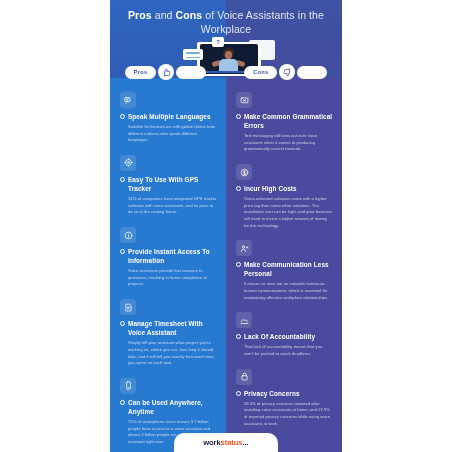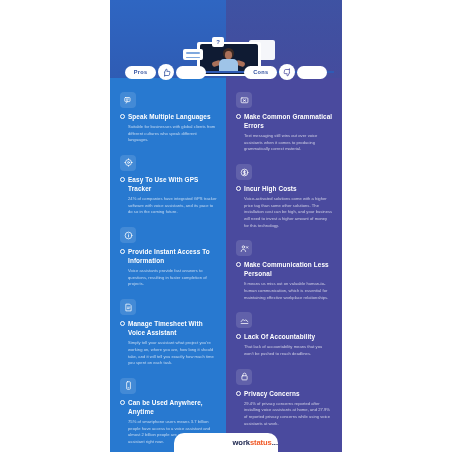--- a/index.html
+++ b/index.html
@@ -193,21 +193,21 @@
     position:absolute;
     left:0;right:0;bottom:0;
     height:28px;
     display:flex;align-items:flex-end;justify-content:center;
     pointer-events:none;
   }
   .footer-pill{
     background:#ffffff;
     border-radius:10px 10px 0 0;
     width:104px;height:19px;
-    display:flex;align-items:center;justify-content:flex-end;
+    display:flex;align-items:center;justify-content:center;
     gap:0px;
     pointer-events:auto;
   }
   .logo{
     font-size:7.6px;font-weight:bold;letter-spacing:-.1px;
     white-space:nowrap;
   }
   .logo .w{color:#17204a;}
   .logo .s{color:#f05a28;}
   .logo .dots{color:#17204a;letter-spacing:0px;}
@@ -215,20 +215,23 @@
 </head>
 <body>
 
 <div class="page">
   <div class="infographic">
 
     <div class="header">
       <div class="header-left-wash"></div>
       <div class="header-right-wash"></div>
 
+      <div class="title">
+        <span class="accent">Pros</span><span class="light"> and </span><span class="accent">Cons</span><span class="light"> of Voice Assistants in the Workplace</span>
+      </div>
 
       <div class="hero">
         <div class="hero-panel-r"></div>
         <div class="hero-card"></div>
         <div class="hero-card-inner"></div>
         <div class="hero-arm-l"></div>
         <div class="hero-arm-r"></div>
         <div class="hero-person-body"></div>
         <div class="hero-person-head"></div>
         <div class="hero-person-face"></div>

